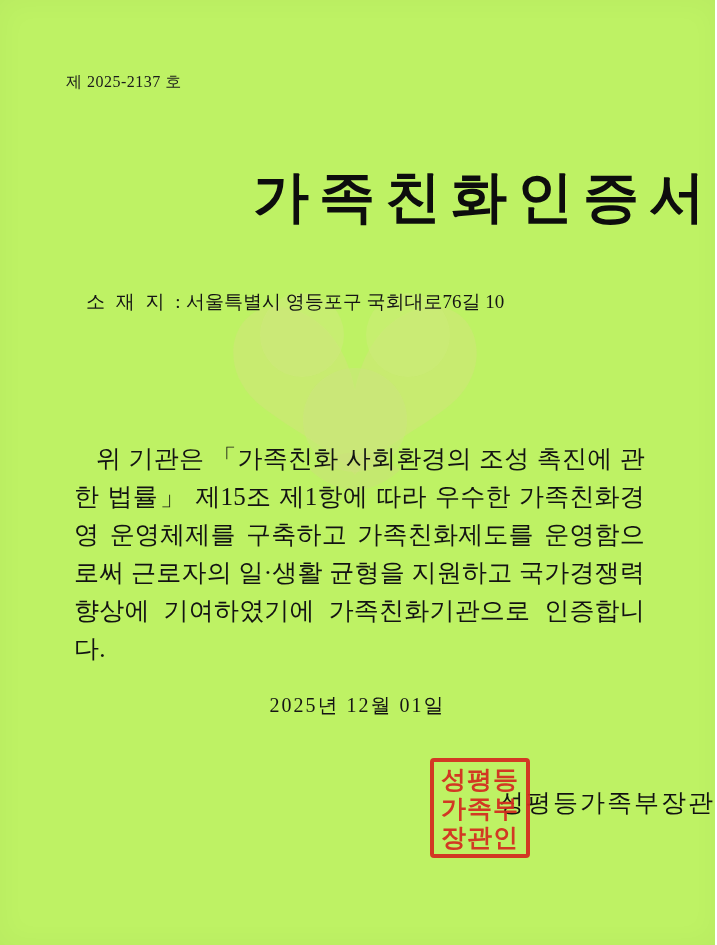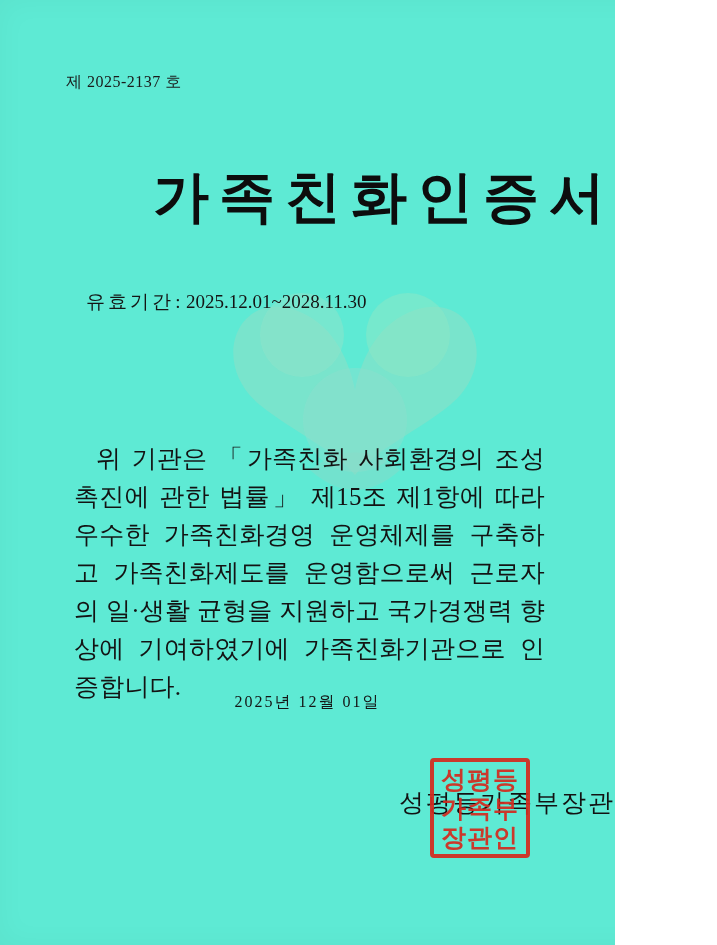--- a/index.html
+++ b/index.html
@@ -9,23 +9,23 @@
   }
   body {
     width: 717px;
     height: 945px;
     font-family: "Liberation Serif", serif;
     color: #111111;
     overflow: hidden;
   }
   .certificate {
     position: relative;
-    width: 615px;
+    width: 715px;
     height: 945px;
-    background: #5eead4;
+    background: #bef264;
     box-sizing: border-box;
     overflow: hidden;
   }
   
   .watermark {
     position: absolute;
     left: 190px;
     top: 215px;
     width: 330px;
     height: 330px;
@@ -97,21 +97,21 @@
   .body-text .indent {
     display: inline-block;
     width: 22px;
   }
   .date-line {
     position: absolute;
     left: 0;
     right: 0;
     top: 692px;
     text-align: center;
-    font-size: 16px;
+    font-size: 20px;
     letter-spacing: 2px;
     color: #141414;
   }
   .signer-wrap {
     position: absolute;
     left: 0;
     right: 0;
     top: 786px;
     text-align: right;
   }
@@ -174,21 +174,21 @@
   </svg>
 
   <div class="content">
 
     <div class="doc-number">제 2025-2137 호</div>
 
     <div class="title">가족친화인증서</div>
 
     <div class="fields">
       <div class="field-row">
-        <span class="field-label">유효기간</span><span class="field-colon">:</span><span class="field-value">2025.12.01~2028.11.30</span>
+        <span class="field-label">소 재 지</span><span class="field-colon">:</span><span class="field-value">서울특별시 영등포구 국회대로76길 10</span>
       </div>
     </div>
 
     <div class="body-text"><span class="indent"></span><span>위 기관은 「가족친화 사회환경의 조성 촉진에 관한 법률」 제15조 제1항에 따라 우수한 가족친화경영 운영체제를 구축하고 가족친화제도를 운영함으로써 근로자의 일·생활 균형을 지원하고 국가경쟁력 향상에 기여하였기에 가족친화기관으로 인증합니다.</span></div>
 
     <div class="date-line">2025년 12월 01일</div>
 
     <div class="signer-wrap">
       <span class="signer">성평등가족부장관</span>
     </div>

